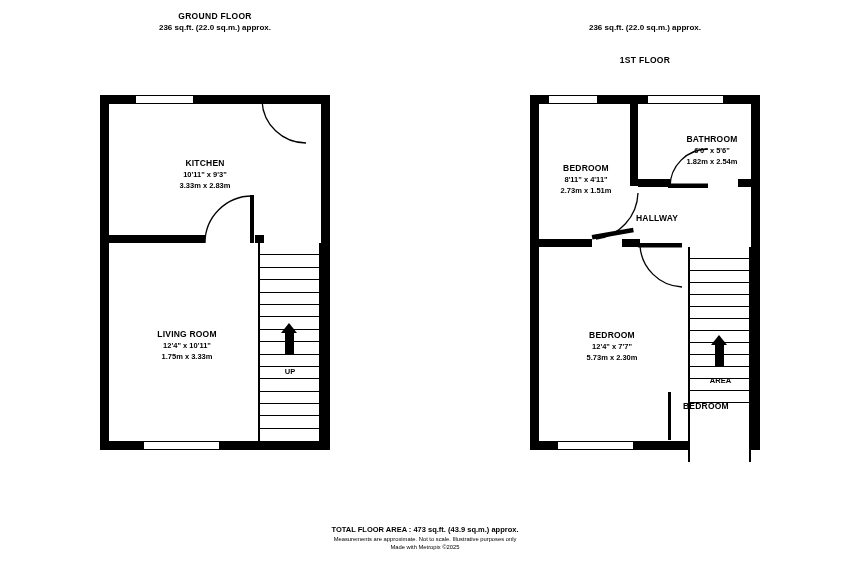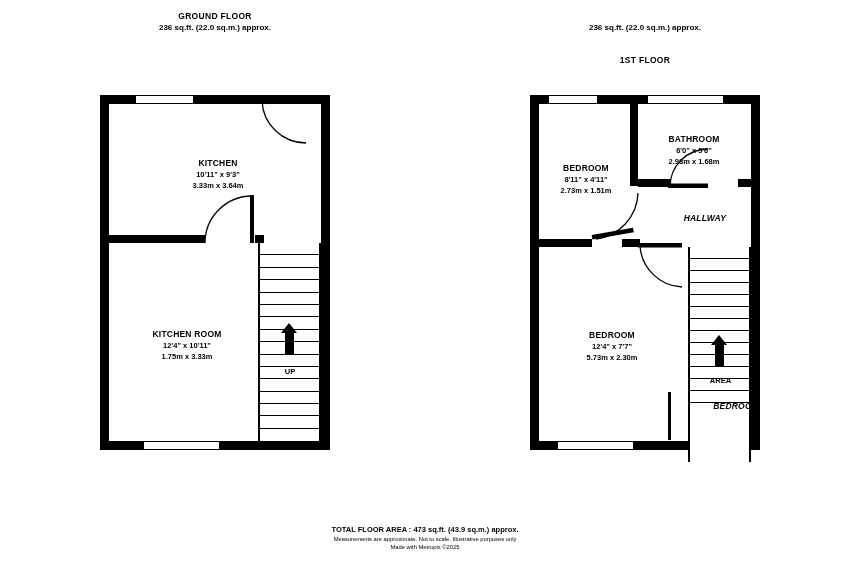--- a/index.html
+++ b/index.html
@@ -47,22 +47,21 @@
     white-space: nowrap;
   }
   .room-label .name { font-size: 8.5px; letter-spacing: 0.2px; }
   .room-label .dim  { font-size: 7.5px; }
 
   .plain-label {
     font-weight: bold;
     font-size: 8.5px;
     letter-spacing: 0.2px;
     white-space: nowrap;
-    text-align: right;
-    font-style: italic;
+    text-align: left;
   }
 
   .small-caption {
     font-size: 7.5px;
     font-weight: bold;
     text-align: center;
     white-space: nowrap;
   }
 
   
@@ -191,28 +190,28 @@
       <div class="tread" style="height:12.4px"></div>
     </div>
 
     <div class="abs" style="left:178px; top:228px; width:24px; height:32px;">
       <div class="arrow-head" style="left:3px; top:0px;"></div>
       <div class="arrow-up" style="left:7px; top:9px; height:23px;"></div>
     </div>
 
     <div class="abs small-caption" style="left:165px; top:272px; width:50px;">UP</div>
 
-    <div class="abs room-label" style="left:43px; top:63px; width:150px;text-align:center;">
+    <div class="abs room-label" style="left:30px; top:63px; width:150px;text-align:center;">
       <div class="name">KITCHEN</div>
       <div class="dim">10'11"  x 9'3"</div>
-      <div class="dim">3.33m x 3.64m</div>
+      <div class="dim">3.33m x 2.83m</div>
     </div>
 
     <div class="abs room-label" style="left:12px; top:234px; width:150px;">
-      <div class="name">KITCHEN ROOM</div>
+      <div class="name">LIVING ROOM</div>
       <div class="dim">12'4"  x 10'11"</div>
       <div class="dim">1.75m x 3.33m</div>
     </div>
   </div>
 
   <div class="abs" style="left:530px; top:95px; width:230px; height:355px;">
 
     <div class="abs wall" style="left:0px; top:0px; width:230px; height:9px;"></div>
     <div class="abs wall" style="left:0px; top:346px; width:230px; height:9px;"></div>
     <div class="abs wall" style="left:0px; top:0px; width:9px; height:355px;"></div>
@@ -270,24 +269,24 @@
     </div>
 
     <div class="abs wall" style="left:138px; top:297px; width:3px; height:48px;"></div>
 
     <div class="abs small-caption" style="left:163px; top:281px; width:55px;">AREA</div>
 
     <div class="abs plain-label" style="left:153px; top:306px; width:76px;">BEDROOM</div>
 
     <div class="abs plain-label" style="left:106px; top:118px; width:90px;">HALLWAY</div>
 
-    <div class="abs room-label" style="left:110px; top:39px; width:108px;">
+    <div class="abs room-label" style="left:128px; top:39px; width:108px;">
       <div class="name">BATHROOM</div>
       <div class="dim">6'0"  x 5'6"</div>
-      <div class="dim">2.98m x 1.68m</div>
+      <div class="dim">1.82m x 2.54m</div>
     </div>
 
     <div class="abs room-label" style="left:8px; top:68px; width:96px;">
       <div class="name">BEDROOM</div>
       <div class="dim">8'11"  x 4'11"</div>
       <div class="dim">2.73m x 1.51m</div>
     </div>
 
     <div class="abs room-label" style="left:8px; top:235px; width:148px;">
       <div class="name">BEDROOM</div>

